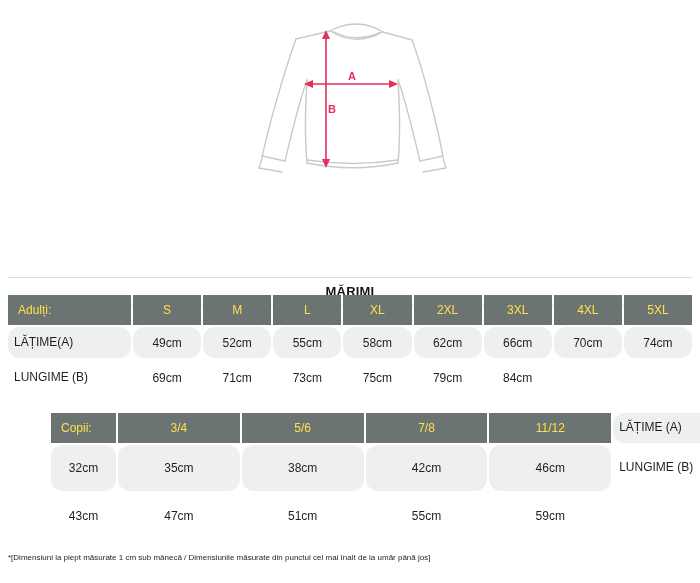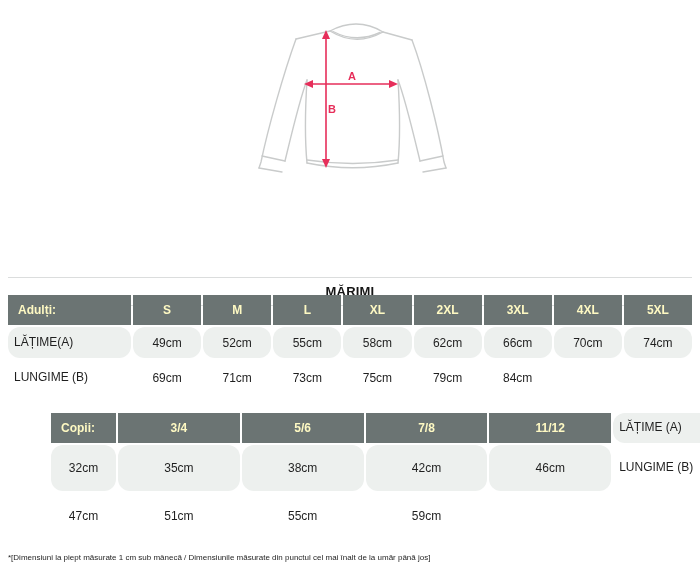--- a/index.html
+++ b/index.html
@@ -14,21 +14,21 @@
     display:flex;align-items:center;justify-content:center;
     font-size:13px;font-weight:bold;color:#161616;letter-spacing:.2px;margin-top:32px;
   }
   .size-table{
     position:absolute;left:8px;width:684px;display:grid;
     column-gap:2px;row-gap:2px;font-size:12px;color:#1f1f1f;
   }
   .adults{top:295px;grid-template-columns:123px repeat(8,1fr);grid-template-rows:30px 31px 36px;}
   .children{top:413px;grid-template-columns:65px repeat(5,1fr);grid-template-rows:30px 46px 45px;margin-left:43px;}
   .cell{display:flex;align-items:center;justify-content:center;}
-  .th{background:#6b7473;color:#fef9c3;font-weight:bold;}
+  .th{background:#6b7473;color:#fde047;font-weight:normal;}
   .th-label{justify-content:flex-start;padding-left:10px;}
   .alt{background:#edf0ee;border-radius:12px;}
   .row-label{justify-content:flex-start;padding-left:6px;line-height:1.3;}
   .footnote{
     position:absolute;top:553px;left:8px;width:600px;
     font-size:8px;color:#252525;letter-spacing:0;
   }
 </style>
 </head>
 <body>
@@ -118,20 +118,21 @@
     <div class="cell th">11/12</div>
 
     <div class="cell alt row-label">LĂȚIME (A)</div>
     <div class="cell alt">32cm</div>
     <div class="cell alt">35cm</div>
     <div class="cell alt">38cm</div>
     <div class="cell alt">42cm</div>
     <div class="cell alt">46cm</div>
 
     <div class="cell row-label">LUNGIME (B)</div>
+    <div class="cell">43cm</div>
     <div class="cell">47cm</div>
     <div class="cell">51cm</div>
     <div class="cell">55cm</div>
     <div class="cell">59cm</div>
   </div>
 
   <div class="footnote">*[Dimensiuni la piept măsurate 1 cm sub mânecă / Dimensiunile măsurate din punctul cel mai înalt de la umăr până jos]</div>
 
 </div>
 

